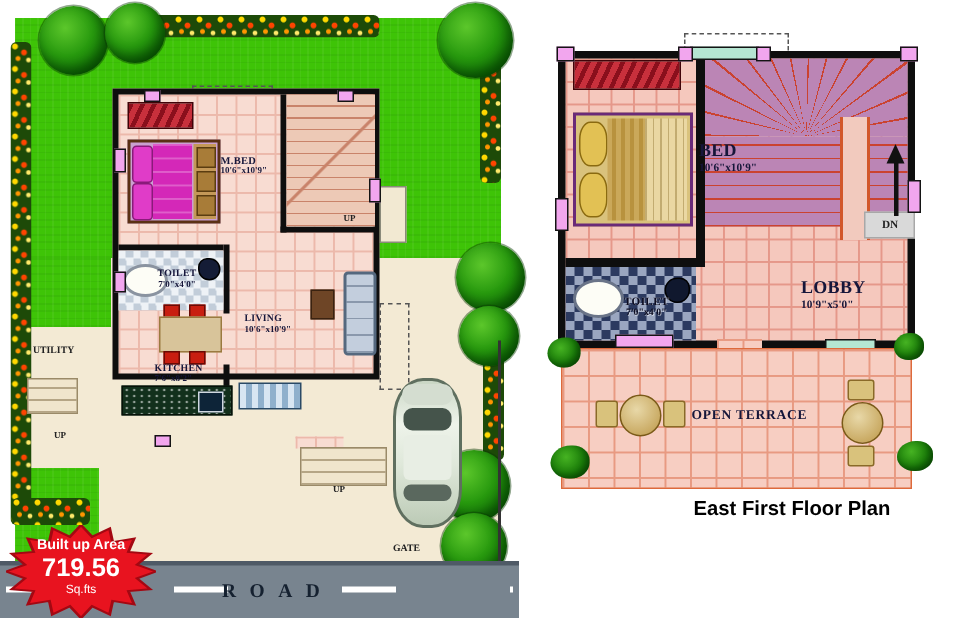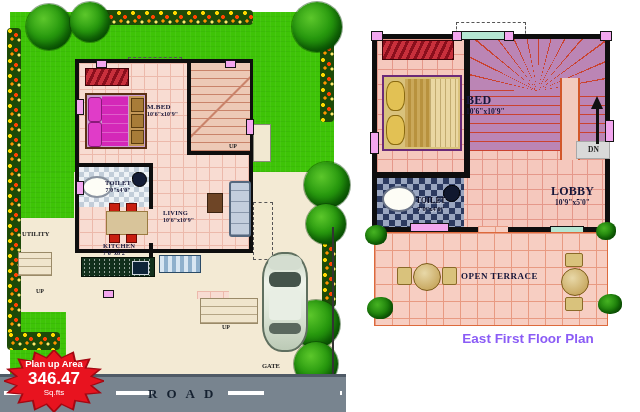--- a/index.html
+++ b/index.html
@@ -68,21 +68,21 @@
     background-image:repeating-linear-gradient(0deg,#8a98ac 0 1px,transparent 1px 11px);}
   .tv{background:repeating-linear-gradient(90deg,#d8e6f2 0 4px,#8fb0cc 4px 8px);border:1px solid #2a4a66;}
   .car{border-radius:20px/26px;background:linear-gradient(180deg,#c9d6c4,#eef3ea 30%,#dfe8da 58%,#bccab6);
        border:2px solid #5f6f5f;}
   .tbl-round{border-radius:50%;background:radial-gradient(circle at 40% 35%,#e8d8a8,#c8a860 75%,#9a7a30);border:1px solid #7a5a18;}
   .chair{background:#d9c27c;border:1px solid #8a6a28;border-radius:2px;}
   
   #road{background:#78848f;border-top:3px solid #4f5a66;border-bottom:2px solid #39434e;}
   #road .dash{top:14px;height:4px;background:repeating-linear-gradient(90deg,#fff 0 36px,transparent 36px 112px);}
   #road-label{font-size:13px;font-weight:bold;letter-spacing:9px;color:#152130;text-align:center;}
-  #caption{font-family:"Liberation Sans","DejaVu Sans",sans-serif;font-size:13.5px;font-weight:600;color:#8b5cf6;}
+  #caption{font-family:"Liberation Sans","DejaVu Sans",sans-serif;font-size:13.5px;font-weight:600;color:#000000;}
   .badge-txt{width:100%;text-align:center;color:#fff;font-family:"Liberation Sans","DejaVu Sans",sans-serif;}
   .arrow-stem{background:#111;}
   .arrow-head{width:0;height:0;border-left:6px solid transparent;border-right:6px solid transparent;border-bottom:13px solid #111;}
 </style>
 </head>
 <body>
 
 <div id="canvas">
 
   <div class="abs plot-base" style="left:10px;top:12px;width:324px;height:362px;border-bottom:2px solid #555;">
@@ -195,22 +195,22 @@
 
   <div id="road" class="abs" style="left:0;top:374px;width:346px;height:38px;">
     <div class="abs dash" style="left:4px;width:338px;"></div>
     <div id="road-label" class="abs" style="left:148px;top:9px;">ROAD</div>
   </div>
 
   <div class="abs" style="left:4px;top:350px;width:100px;height:62px;">
     <svg width="100" height="62" viewBox="0 0 100 100" preserveAspectRatio="none" style="position:absolute;left:0;top:0;">
       <polygon fill="#e8131f" stroke="#a30812" stroke-width="2" points="100,50 87.3,57.4 96.2,69.1 81.6,71.1 85.4,85.4 71.1,81.6 69.1,96.2 57.4,87.3 50,100 42.6,87.3 30.9,96.2 28.9,81.6 14.6,85.4 18.4,71.1 3.8,69.1 12.7,57.4 0,50 12.7,42.6 3.8,30.9 18.4,28.9 14.6,14.6 28.9,18.4 30.9,3.8 42.6,12.7 50,0 57.4,12.7 69.1,3.8 71.1,18.4 85.4,14.6 81.6,28.9 96.2,30.9 87.3,42.6"></polygon>
     </svg>
-    <div class="abs badge-txt" style="top:8px;font-size:9.5px;font-weight:bold;">Plan up Area</div>
-    <div class="abs badge-txt" style="top:19px;font-size:17px;font-weight:bold;">346.47</div>
+    <div class="abs badge-txt" style="top:8px;font-size:9.5px;font-weight:bold;">Built up Area</div>
+    <div class="abs badge-txt" style="top:19px;font-size:17px;font-weight:bold;">719.56</div>
     <div class="abs badge-txt" style="top:38px;font-size:8px;">Sq.fts</div>
   </div>
 
   <div class="abs" style="left:368px;top:20px;width:246px;height:312px;">
 
     <div class="abs dashedbox" style="left:88px;top:2px;width:68px;height:14px;background:#fff;"></div>
 
     <div class="abs floor-f" style="left:4px;top:14px;width:238px;height:198px;border:5px solid #0e0e0e;box-sizing:border-box;"></div>
 
     <div class="abs stair-fan" style="left:102px;top:19px;width:135px;height:52px;"></div>
@@ -238,21 +238,21 @@
     <div class="abs wall" style="left:9px;top:152px;width:93px;height:6px;"></div>
     <div class="abs checker-d" style="left:9px;top:158px;width:87px;height:49px;">
       <div class="abs" style="left:5px;top:8px;width:30px;height:22px;background:#fdfdf6;border:2px solid #6a7488;border-radius:50%;"></div>
       <div class="abs" style="left:66px;top:7px;width:15px;height:15px;background:#10182e;border-radius:50% 40% 50% 50%;border:1px solid #000;"></div>
     </div>
     <div class="abs lbl" style="left:48px;top:176px;text-align:center;">
       <div class="nm" style="font-size:7.5px;color:#0d0d22;text-shadow:0.5px 0.5px 0 rgba(255,255,255,.55);">TOILET</div>
       <div class="dim" style="font-size:6.5px;color:#0d0d22;text-shadow:0.5px 0.5px 0 rgba(255,255,255,.55);">7'0"x4'0"</div>
     </div>
 
-    <div class="abs lbl lbl-lg" style="left:183px;top:164px;text-align:center;">
+    <div class="abs lbl lbl-lg" style="left:166px;top:164px;text-align:left;">
       <div class="nm">LOBBY</div>
       <div class="dim">10'9"x5'0"</div>
     </div>
 
     <div class="abs floor-t" style="left:110px;top:206px;width:30px;height:7px;"></div>
     <div class="abs sill" style="left:182px;top:206px;width:32px;height:6px;"></div>
     <div class="abs win" style="left:42px;top:203px;width:37px;height:7px;"></div>
 
     <div class="abs sill" style="left:92px;top:11px;width:44px;height:7px;"></div>
     <div class="abs win" style="left:3px;top:11px;width:10px;height:8px;"></div>

